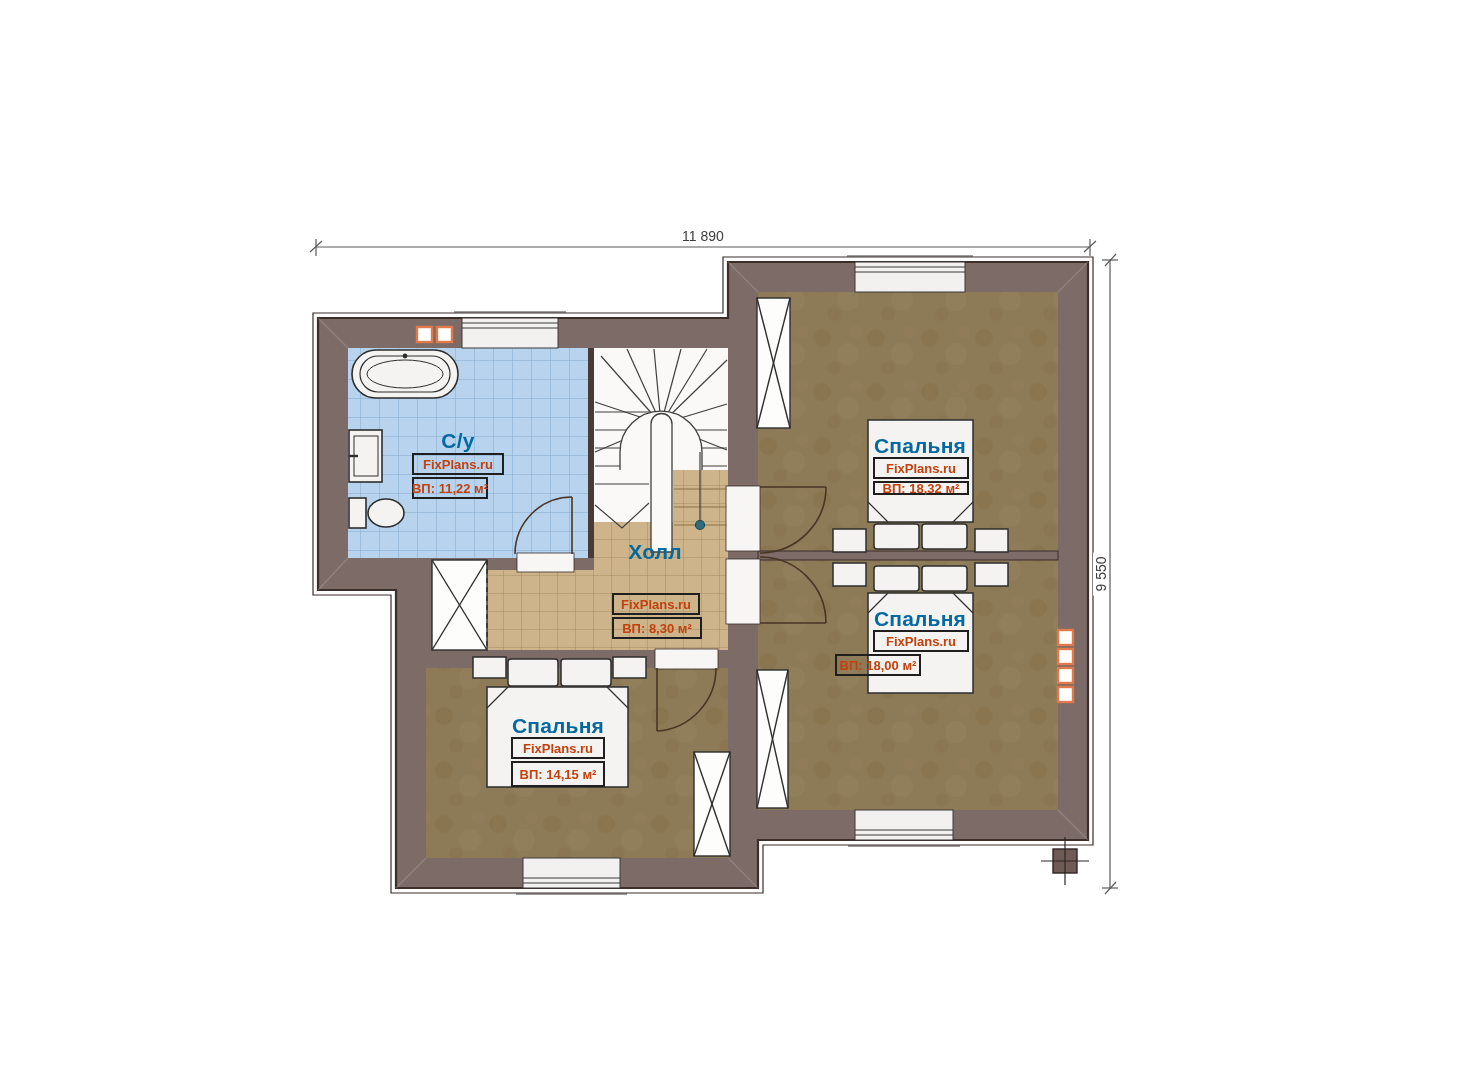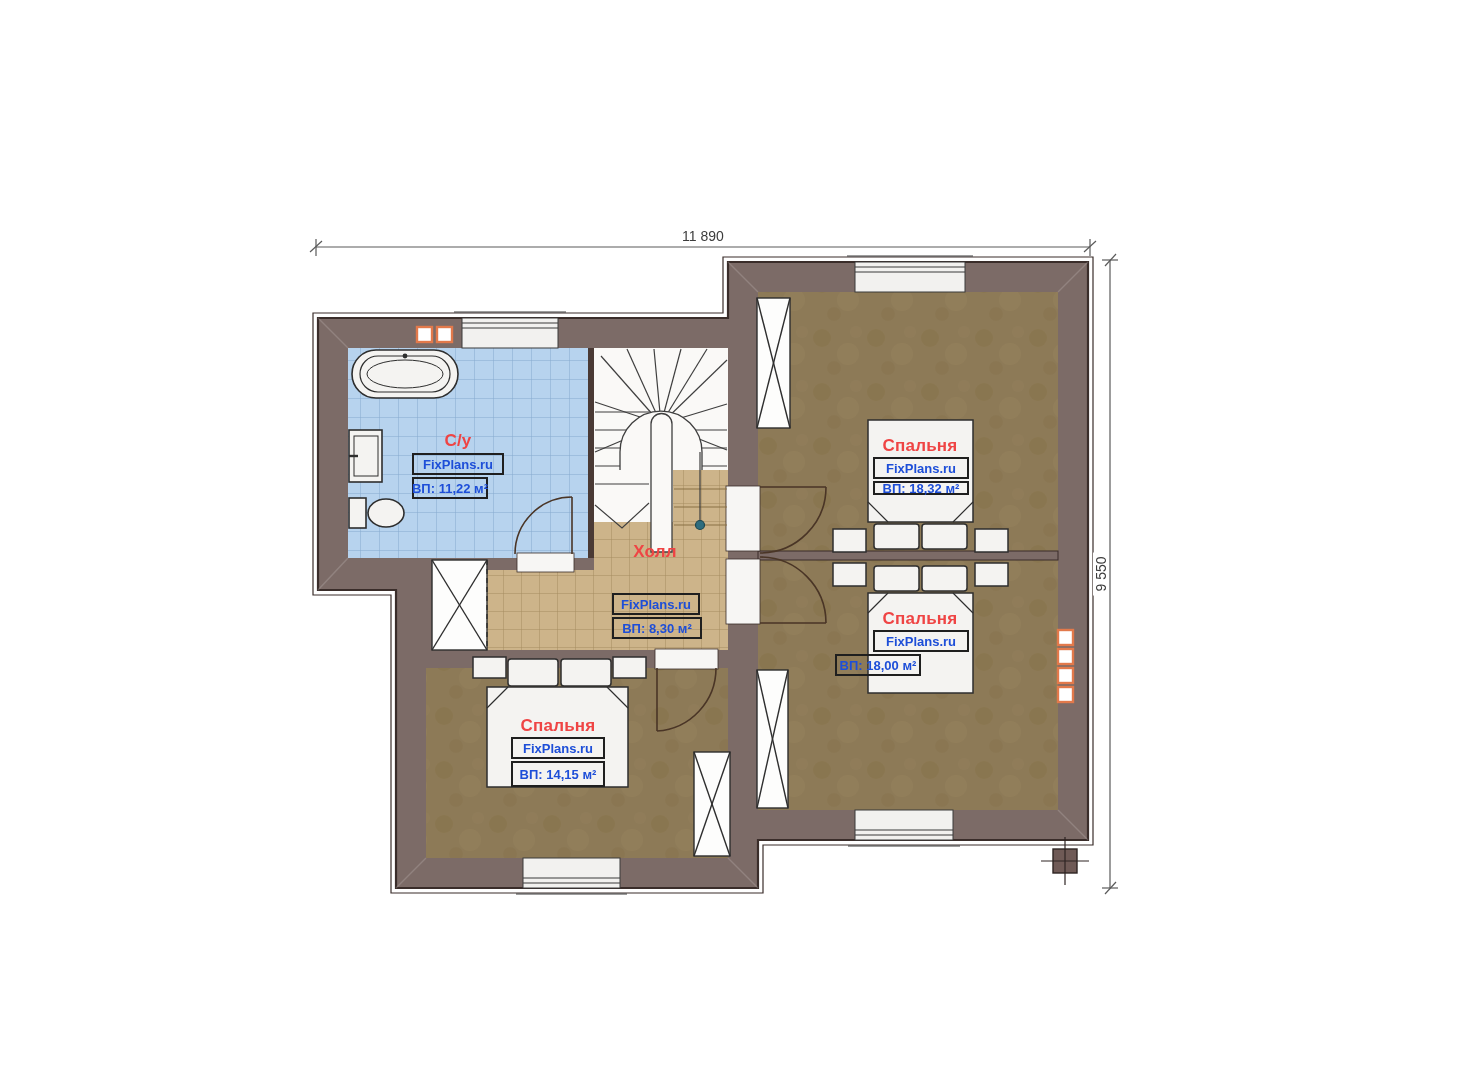--- a/index.html
+++ b/index.html
@@ -6,26 +6,26 @@
   .stage{
     position:relative;width:1473px;height:1080px;background:#ffffff;overflow:hidden;
     font-family:"Liberation Sans", sans-serif;
   }
   svg{position:absolute;left:0;top:0;}
   
   .wall-fill{fill:var(--wall);}
   .wall-line{stroke:var(--wall-outline);}
   .room-name{
     position:absolute;transform:translate(-50%,-50%);
-    font-size:17px;font-weight:bold;color:#ef4444;white-space:nowrap;letter-spacing:.2px;
+    font-size:21px;font-weight:bold;color:#0369a1;white-space:nowrap;letter-spacing:.2px;
   }
   .label-box{
     position:absolute;box-sizing:border-box;border:2px solid #1f1f1f;
     display:flex;align-items:center;justify-content:center;
-    font-size:13px;font-weight:600;color:#1d4ed8;white-space:nowrap;background:transparent;
+    font-size:13px;font-weight:600;color:#c2410c;white-space:nowrap;background:transparent;
   }
   .dim-label{
     position:absolute;transform:translate(-50%,-50%);
     font-size:14px;color:#3c3c3c;white-space:nowrap;background:#ffffff;padding:0 4px;
   }
   .dim-label.vertical{transform:translate(-50%,-50%) rotate(-90deg);}
 </style>
 </head>
 <body>
 

